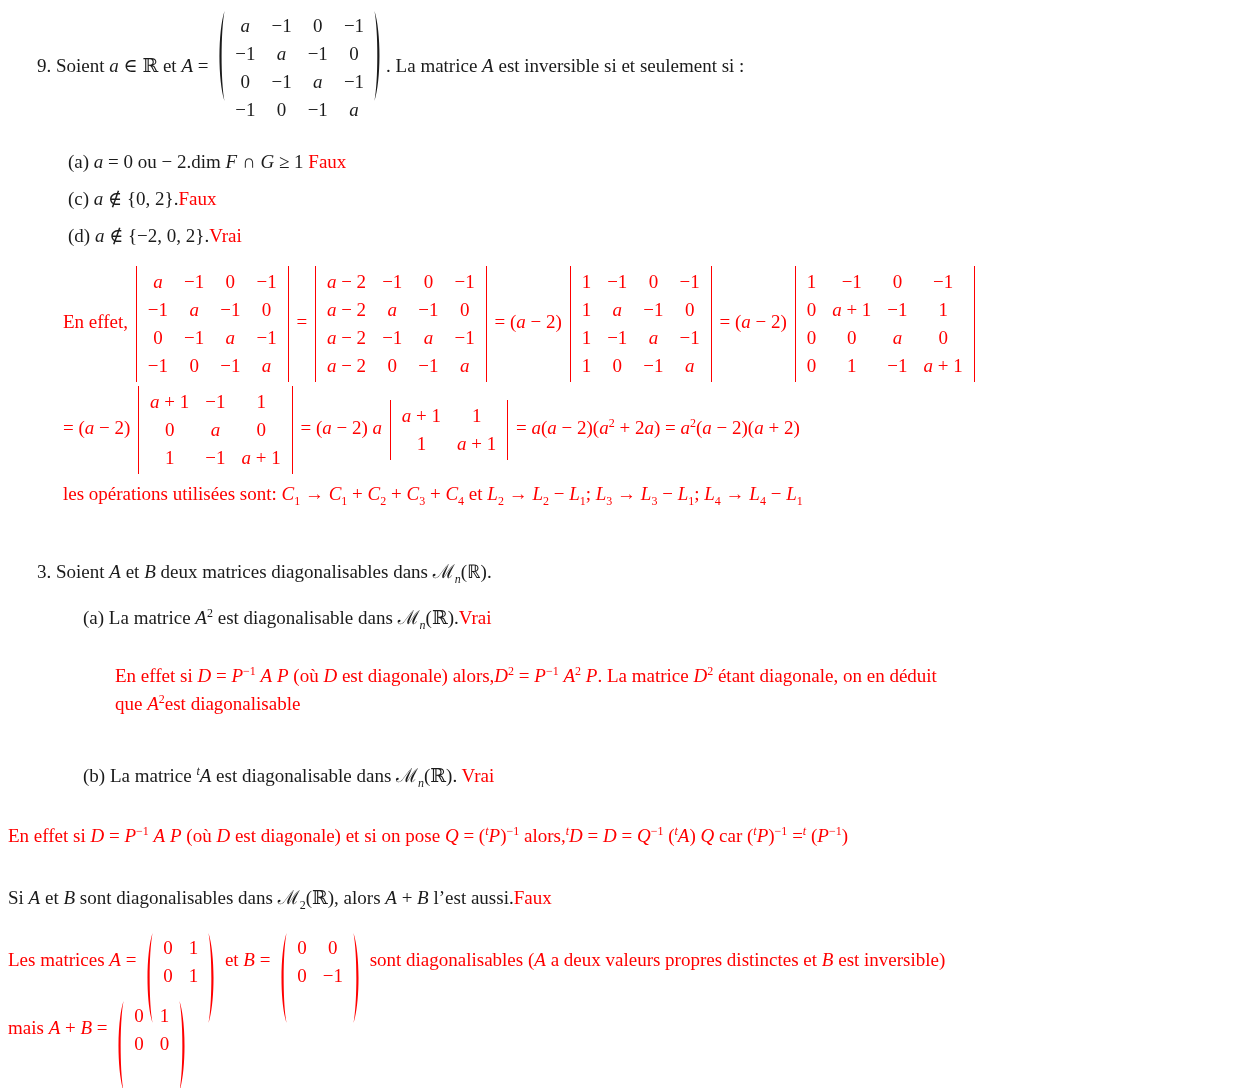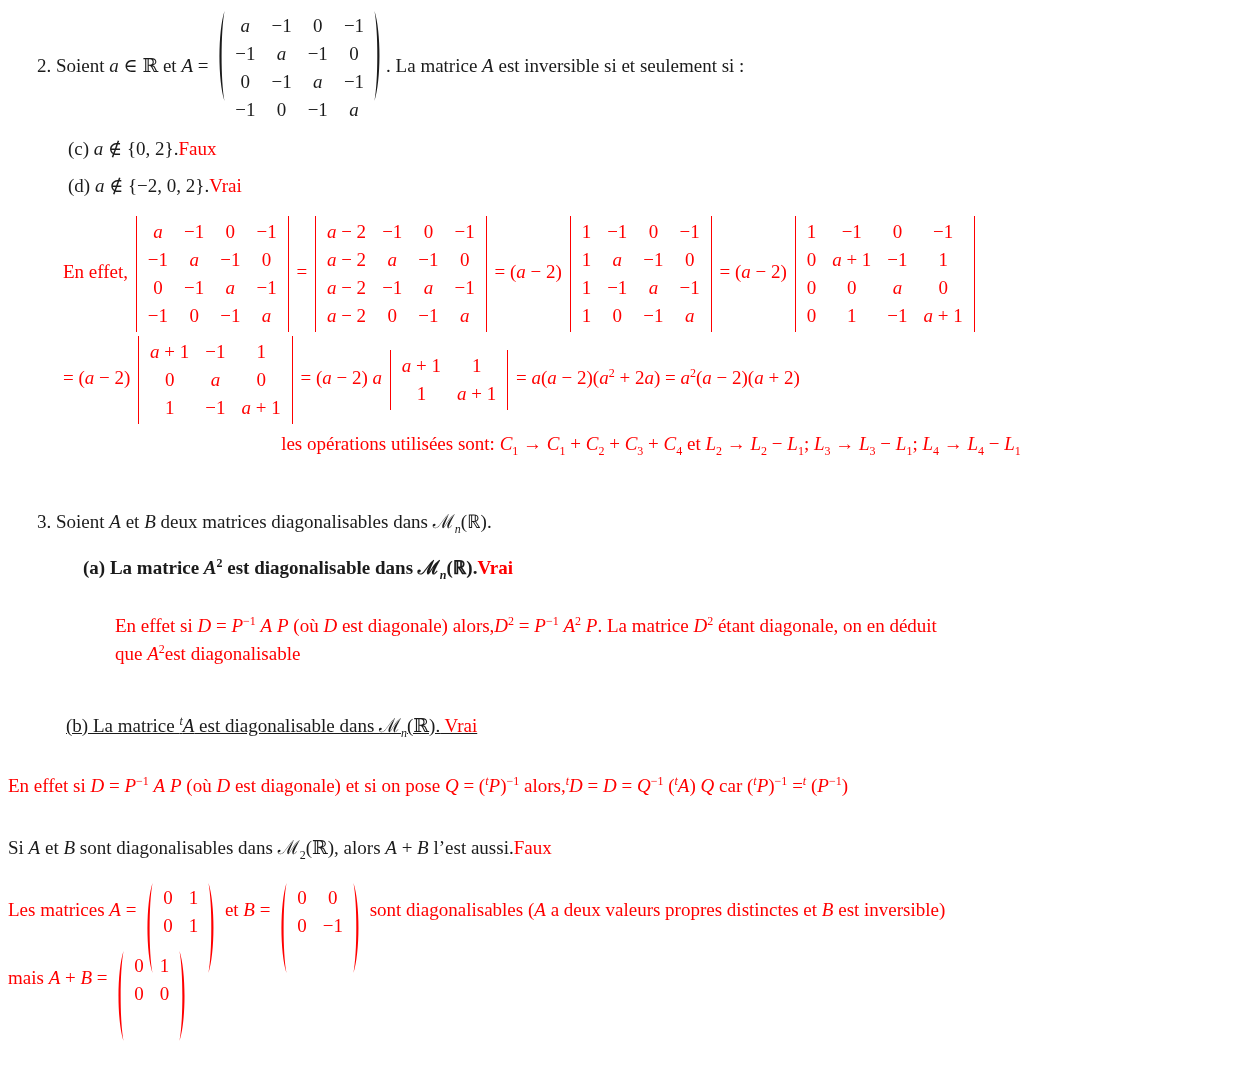--- a/index.html
+++ b/index.html
@@ -32,36 +32,36 @@
   .paren-r { right:0; }
 
   
   [data-block="q2-header"]        { margin:10px 0 0 37px; }
   [data-block="q2-item-a"]        { margin:22px 0 0 68px; }
   [data-block="q2-item-b"],
   [data-block="q2-item-c"],
   [data-block="q2-item-d"]        { margin:9px 0 0 68px; }
   [data-block="det-line-1"]       { margin:16px 0 0 63px; }
   [data-block="det-line-2"]       { margin:4px 0 0 63px; }
-  [data-block="operations-line"]  { margin:6px 0 0 63px;text-align:center; }
+  [data-block="operations-line"]  { margin:6px 0 0 63px; }
   [data-block="q3-header"]        { margin:50px 0 0 37px;font-family:Liberation Serif, serif; }
-  [data-block="q3-item-a"]        { margin:18px 14px 0 83px;font-weight:bold; }
+  [data-block="q3-item-a"]        { margin:18px 14px 0 83px; }
   [data-block="q3a-explanation"]  { margin:30px 0 0 115px; max-width:1130px; }
-  [data-block="q3-item-b"]        { margin:44px 0 0 66px;text-decoration:underline; }
+  [data-block="q3-item-b"]        { margin:44px 0 0 83px; }
   [data-block="q3b-explanation"]  { margin:32px 0 0 8px; }
   [data-block="si-statement"]     { margin:34px 4px 0 8px; }
   [data-block="les-matrices-line"]{ margin:20px 0 8px 8px; }
   [data-block="mais-line"]        { margin:6px 0 0 8px; }
 </style>
 </head>
 <body>
 
 <main>
   <div id="doc-root">
-      <div class="line black" data-block="q2-header"><span>2. Soient </span><span><span class="mi">a</span> ∈ ℝ</span><span> et </span><span><span class="mi">A</span> = </span><span class="mat mat-paren">
+      <div class="line black" data-block="q2-header"><span>9. Soient </span><span><span class="mi">a</span> ∈ ℝ</span><span> et </span><span><span class="mi">A</span> = </span><span class="mat mat-paren">
           <svg viewBox="0 0 10 100" preserveAspectRatio="none" class="paren paren-l">
             <path d="M9.5 0 C2 22 2 78 9.5 100 C5.2 78 5.2 22 9.5 0 Z" fill="currentColor"></path>
           </svg>
           <span class="mat-grid" style="grid-template-columns: repeat(4, auto);">
             <span class="mat-cell"><span class="mi">a</span></span>
             <span class="mat-cell">−1</span>
             <span class="mat-cell">0</span>
             <span class="mat-cell">−1</span>
             <span class="mat-cell">−1</span>
             <span class="mat-cell"><span class="mi">a</span></span>
@@ -73,20 +73,21 @@
             <span class="mat-cell">−1</span>
             <span class="mat-cell">−1</span>
             <span class="mat-cell">0</span>
             <span class="mat-cell">−1</span>
             <span class="mat-cell"><span class="mi">a</span></span>
           </span>
           <svg viewBox="0 0 10 100" preserveAspectRatio="none" class="paren paren-r">
             <path d="M0.5 0 C8 22 8 78 0.5 100 C4.8 78 4.8 22 0.5 0 Z" fill="currentColor"></path>
           </svg>
         </span><span>. </span><span>La matrice </span><span><span class="mi">A</span></span><span> est inversible si et seulement si :</span></div>
+      <div class="line black" data-block="q2-item-a"><span>(a) </span><span><span class="mi">a</span> = 0 </span><span>ou </span><span>− 2.</span><span>dim </span><span><span class="mi">F</span> ∩ <span class="mi">G</span> ≥ 1 </span><span class="red">Faux</span></div>
       <div class="line black" data-block="q2-item-c"><span>(c) </span><span><span class="mi">a</span> ∉ {0, 2}.</span><span class="red">Faux</span></div>
       <div class="line black" data-block="q2-item-d"><span>(d) </span><span><span class="mi">a</span> ∉ {−2, 0, 2}.</span><span class="red">Vrai</span></div>
       <div class="line red" data-block="det-line-1"><span>En effet, </span><span class="mat mat-bar">
           <span class="mat-grid" style="grid-template-columns: repeat(4, auto);">
             <span class="mat-cell"><span class="mi">a</span></span>
             <span class="mat-cell">−1</span>
             <span class="mat-cell">0</span>
             <span class="mat-cell">−1</span>
             <span class="mat-cell">−1</span>
             <span class="mat-cell"><span class="mi">a</span></span>

